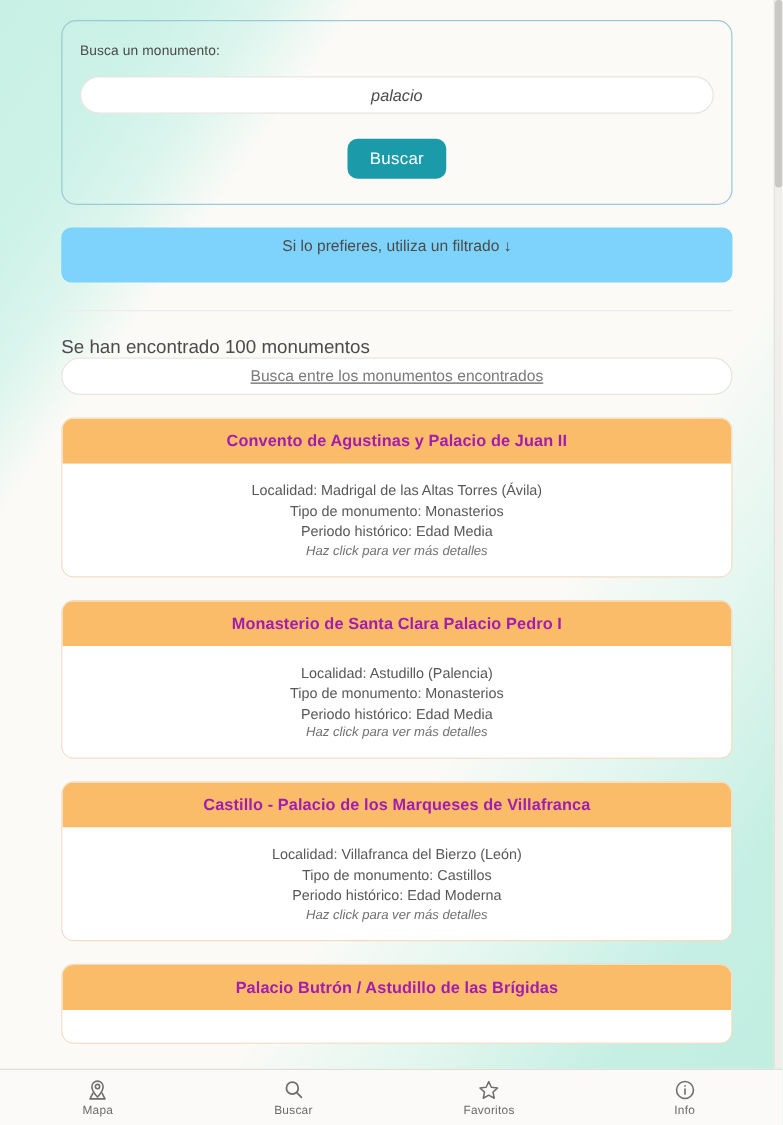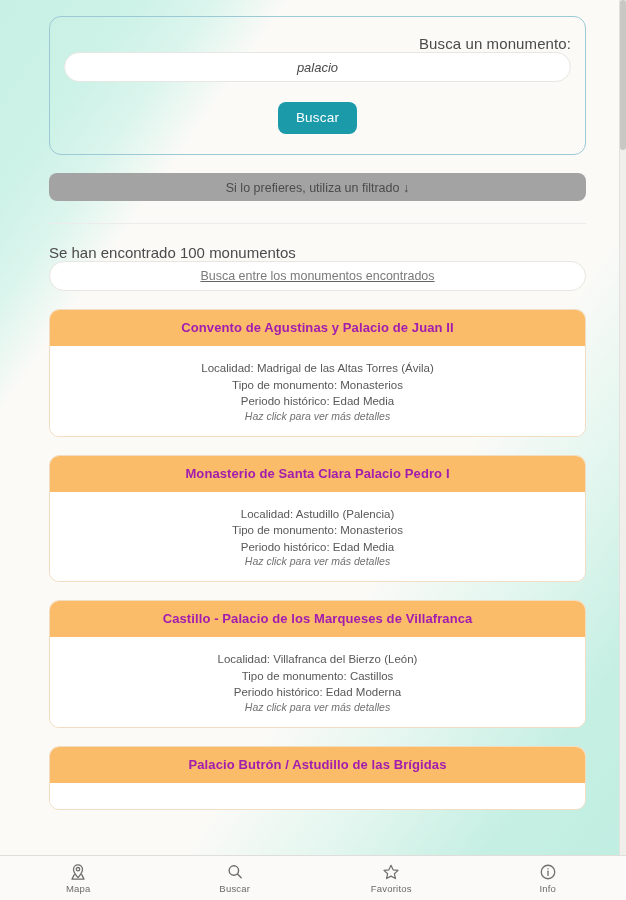--- a/index.html
+++ b/index.html
@@ -52,23 +52,24 @@
 
   
   .search-panel {
     border: 1px solid #9cc9d6;
     border-radius: 12px;
     padding: 18px 14px 20px;
     background: transparent;
   }
 
   .search-label {
-    text-align: right;
-    font-size: 15px;
+    text-align: left;
+    font-size: 11px;
     color: #4a4a4a;
+    margin-bottom: 14px;
     letter-spacing: .1px;
   }
 
   .search-input {
     display: block;
     width: 100%;
     height: 30px;
     border: 1px solid #e8e6e2;
     border-radius: 15px;
     background: #ffffff;
@@ -91,23 +92,23 @@
     padding: 8px 18px 9px;
     font-size: 13.5px;
     font-family: inherit;
     cursor: pointer;
     letter-spacing: .2px;
   }
 
   
   .filter-bar {
     margin-top: 18px;
-    background: #a3a3a3;
+    background: #7dd3fc;
     border-radius: 8px;
-    height: 28px;
+    height: 44px;
     line-height: 30px;
     text-align: center;
     font-size: 12.5px;
     color: #4b4b4b;
     cursor: pointer;
   }
 
   .divider {
     margin-top: 22px;
     border-top: 1px solid #ececec;

